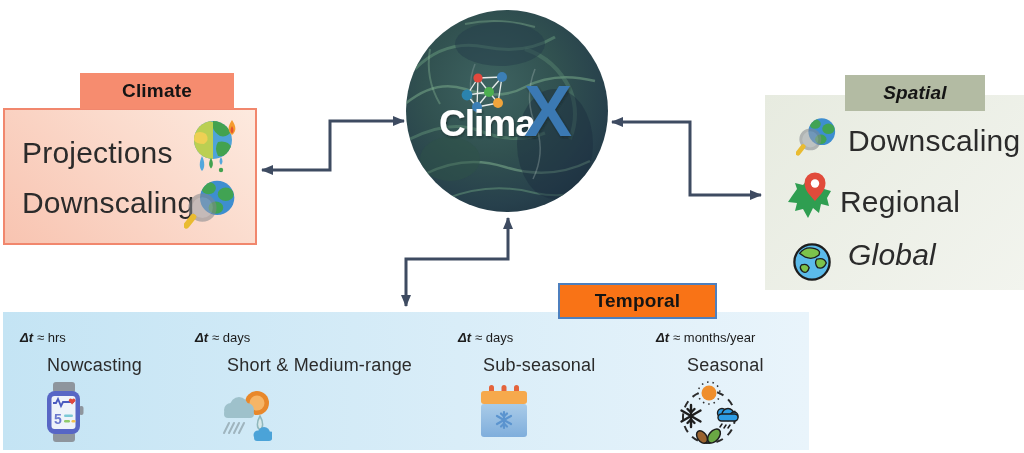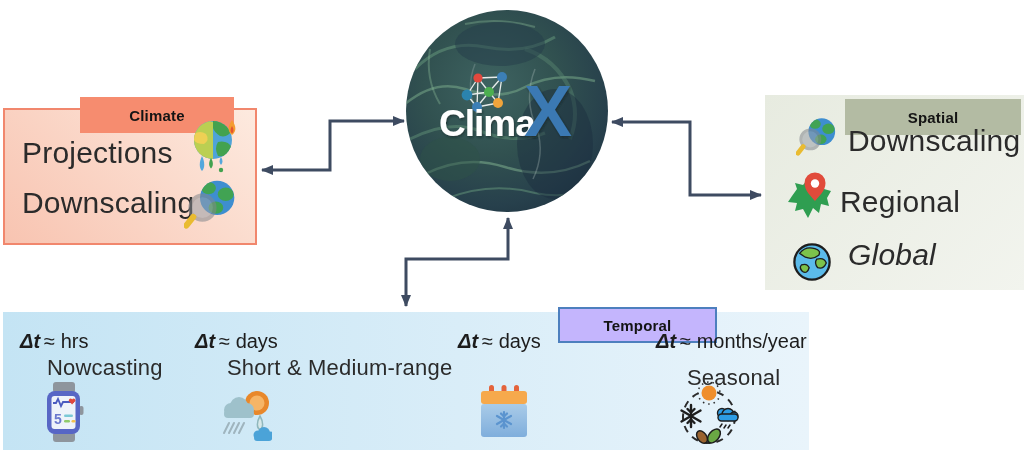--- a/index.html
+++ b/index.html
@@ -1,39 +1,39 @@
 <!DOCTYPE html>
 <html><head>
 <meta charset="utf-8">
 <style>
   html,body{margin:0;padding:0;background:#fff;}
   .canvas{position:relative;width:1024px;height:453px;background:#ffffff;overflow:hidden;
           font-family:"Liberation Sans",sans-serif;}
   .abs{position:absolute;}
   
   .tab{position:absolute;display:flex;align-items:center;justify-content:center;
-       font-weight:bold;font-size:15px;color:#141414;letter-spacing:.2px;z-index:6;margin-top:24px;}
+       font-weight:bold;font-size:19px;color:#141414;letter-spacing:.2px;z-index:6;}
   .tab-climate{left:80px;top:73px;width:154px;height:36px;background:#F68C6F;}
-  .tab-spatial{left:845px;top:75px;width:176px;height:36px;background:#B3BBA3;}
-  .tab-temporal{left:558px;top:283px;width:159px;height:36px;background:#c4b5fd;
+  .tab-spatial{left:845px;top:75px;width:140px;height:36px;background:#B3BBA3;font-style:italic;}
+  .tab-temporal{left:558px;top:283px;width:159px;height:36px;background:#f97316;
                 border:2px solid #4D7FBE;box-sizing:border-box;}
   
   .box-climate{left:3px;top:108px;width:254px;height:137px;
                background:linear-gradient(45deg,#F8C4B1 0%,#FDEADF 100%);
                border:2px solid #F1876D;box-sizing:border-box;z-index:4;}
   .box-spatial{left:765px;top:95px;width:259px;height:195px;
                background:linear-gradient(135deg,#E7EBE0 0%,#F2F4EE 100%);z-index:4;}
   .band-temporal{left:3px;top:312px;width:806px;height:138px;
                background:linear-gradient(90deg,#C4E4F4 0%,#E9F4FB 100%);z-index:3;}
   
   .item-label{position:absolute;font-size:30px;color:#2b2b2b;letter-spacing:.2px;z-index:7;}
-  .delta{position:absolute;font-size:20px;color:#1c1c1c;z-index:7;}
+  .delta{position:absolute;font-size:13px;color:#1c1c1c;z-index:7;}
   .delta .dt{font-weight:bold;font-style:italic;}
   .delta .ap{font-weight:normal;margin-left:4px;}
-  .t-name{position:absolute;font-size:22px;color:#2b2b2b;letter-spacing:.2px;z-index:7;}
+  .t-name{position:absolute;font-size:18px;color:#2b2b2b;letter-spacing:.2px;z-index:7;}
   .icon{position:absolute;z-index:7;}
   
   .arrows{position:absolute;left:0;top:0;z-index:2;pointer-events:none;}
   .globe{position:absolute;left:405px;top:9px;width:204px;height:204px;z-index:5;}
 </style>
 </head>
 <body>
 
 <div class="canvas">
 
@@ -191,25 +191,26 @@
   <div class="t-name" style="left:47px;top:355px;">Nowcasting</div>
 
   <div class="delta" style="left:195px;top:330px;">
     <span class="dt">Δt</span><span class="ap">≈ days</span>
   </div>
   <div class="t-name" style="left:227px;top:355px;">Short &amp; Medium-range</div>
 
   <div class="delta" style="left:458px;top:330px;">
     <span class="dt">Δt</span><span class="ap">≈ days</span>
   </div>
+  <div class="t-name" style="left:483px;top:355px;">Sub-seasonal</div>
 
   <div class="delta" style="left:656px;top:330px;">
     <span class="dt">Δt</span><span class="ap">≈ months/year</span>
   </div>
-  <div class="t-name" style="left:687px;top:365px;">Seasonal</div>
+  <div class="t-name" style="left:687px;top:355px;">Seasonal</div>
 
   <svg class="icon" style="left:44px;top:381px;" width="40" height="62" viewBox="0 0 40 62">
     <rect x="9" y="1" width="22" height="11" rx="3" fill="#8E959D"></rect>
     <rect x="9" y="51" width="22" height="10" rx="3" fill="#8E959D"></rect>
     <rect x="35" y="25" width="4.5" height="9" rx="2" fill="#8E959D"></rect>
     <rect x="3" y="10" width="33" height="43" rx="8" fill="#5766C5"></rect>
     <rect x="7.5" y="15" width="24" height="33" rx="3" fill="#EEF3FA"></rect>
     <polyline points="9,22 12,22 14,18 17,25 19,21 30,21" fill="none" stroke="#4A5BC0" stroke-width="1.8"></polyline>
     <circle cx="26.6" cy="19.3" r="1.7" fill="#E0483C"></circle>
       <circle cx="29.6" cy="19.3" r="1.7" fill="#E0483C"></circle>

